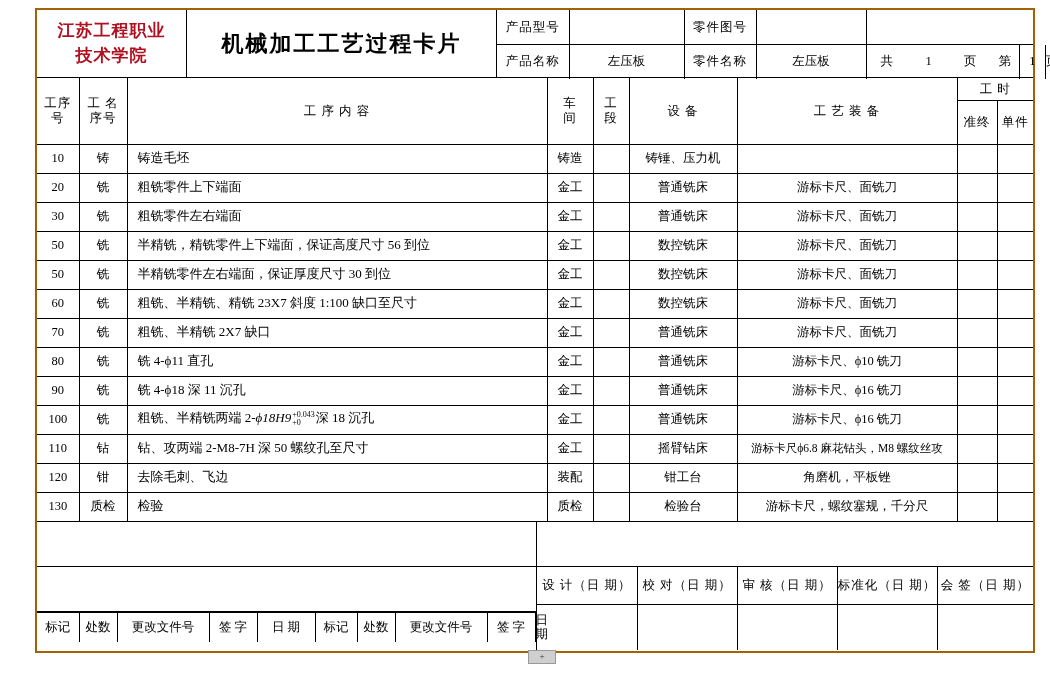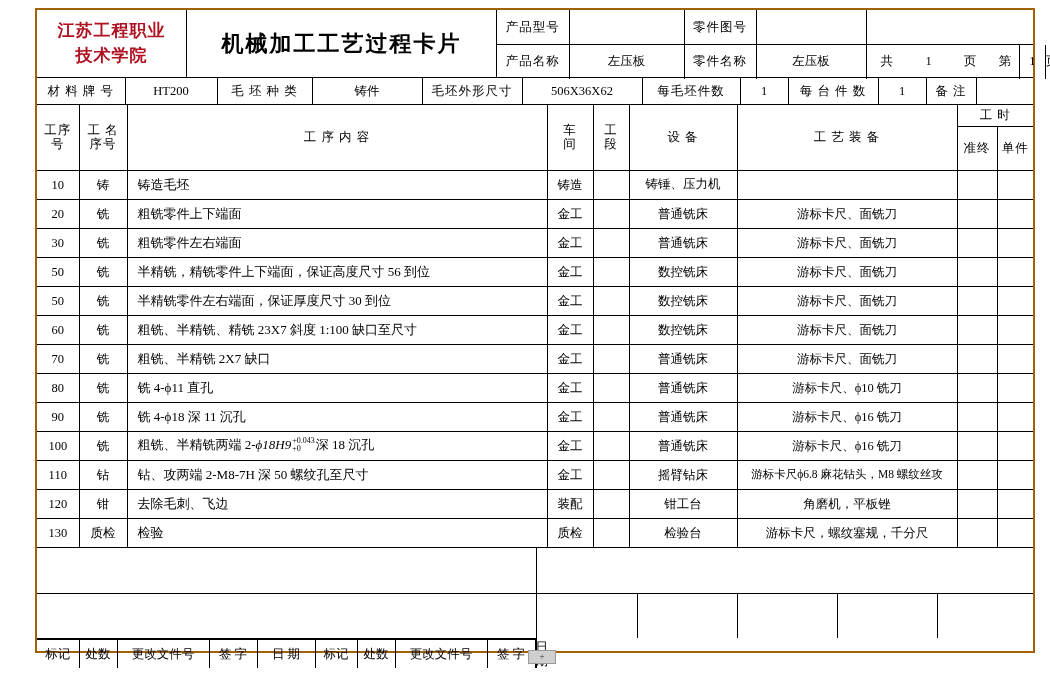--- a/index.html
+++ b/index.html
@@ -189,38 +189,20 @@
                 </tr>
               </tbody>
                   </table>
             </td>
           </tr>
         </tbody>
           </table>
       </div>
     </div>
 
-    <table class="grid row2">
-      <tbody>
-          <tr>
-        <td class="lbl" style="width:88px;border-top:none;border-left:none;">材 料 牌 号</td>
-        <td class="val" style="width:92px;border-top:none;">HT200</td>
-        <td class="lbl" style="width:95px;border-top:none;">毛 坯 种 类</td>
-        <td class="val" style="width:110px;border-top:none;">铸件</td>
-        <td class="lbl" style="width:100px;border-top:none;">毛坯外形尺寸</td>
-        <td class="val" style="width:120px;border-top:none;">506X36X62</td>
-        <td class="lbl" style="width:98px;border-top:none;">每毛坯件数</td>
-        <td class="val" style="width:48px;border-top:none;">1</td>
-        <td class="lbl" style="width:90px;border-top:none;">每 台 件 数</td>
-        <td class="val" style="width:48px;border-top:none;">1</td>
-        <td class="lbl" style="width:50px;border-top:none;">备 注</td>
-        <td class="val" style="border-top:none;border-right:none;"></td>
-      </tr>
-    </tbody>
-      </table>
 
     <table class="grid">
       <colgroup>
         <col style="width:42px">
         <col style="width:48px">
         <col style="width:420px">
         <col style="width:46px">
         <col style="width:36px">
         <col style="width:108px">
         <col style="width:220px">
@@ -463,20 +445,27 @@
             <col style="width:100px">
               <col style="width:100px">
               <col style="width:100px">
             <col style="width:100px">
               <col>
           </colgroup>
           <tbody>
               <tr style="height:45px;">
             <td colspan="5" style="border-top:none;border-left:none;border-right:none;"></td>
           </tr>
+          <tr class="sign-row">
+            <td style="border-left:none;">设 计（日 期）</td>
+            <td>校 对（日 期）</td>
+            <td>审 核（日 期）</td>
+            <td>标准化（日 期）</td>
+            <td style="border-right:none;">会 签（日 期）</td>
+          </tr>
           <tr style="height:45px;">
             <td style="border-left:none;border-bottom:none;"></td>
             <td style="border-bottom:none;"></td>
             <td style="border-bottom:none;"></td>
             <td style="border-bottom:none;"></td>
             <td style="border-right:none;border-bottom:none;"></td>
           </tr>
         </tbody>
           </table>
       </div>

